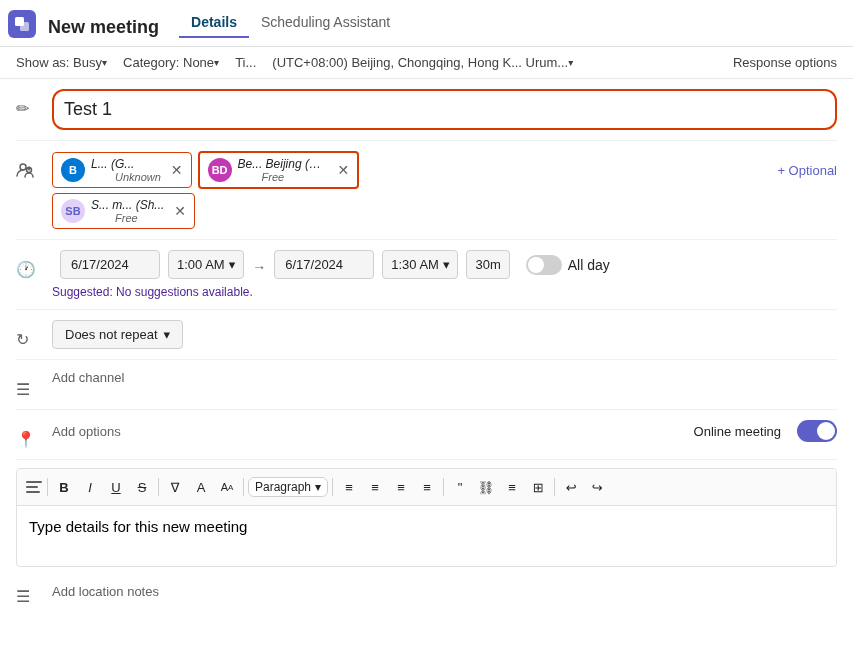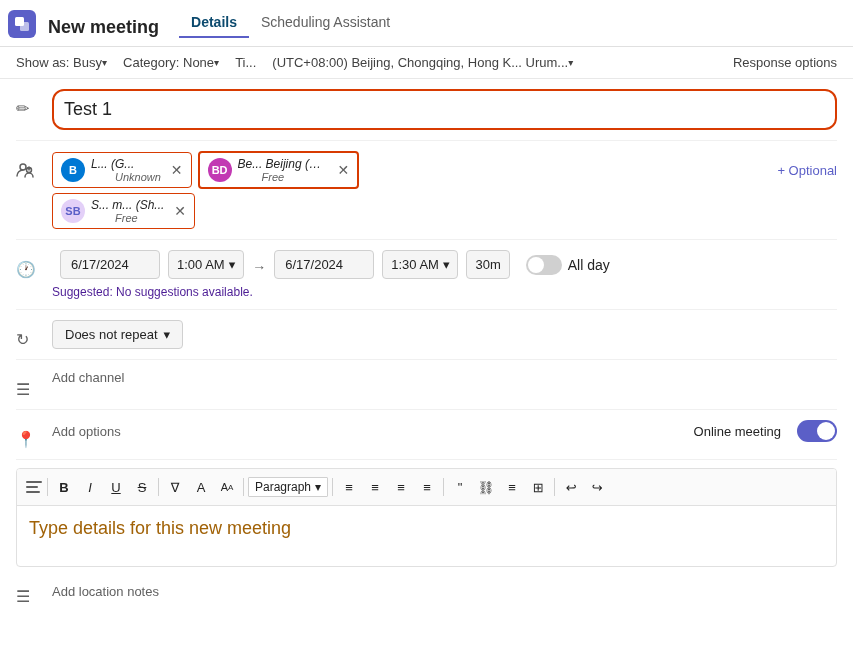--- a/index.html
+++ b/index.html
@@ -62,22 +62,22 @@
     .online-meeting-wrap { display: flex; align-items: center; gap: 16px; }
     .online-label { font-size: 13px; color: #242424; }
     .toggle-on { width: 40px; height: 22px; border-radius: 11px; background: #5b5fc7; position: relative; cursor: pointer; }
     .toggle-on-knob { width: 18px; height: 18px; border-radius: 50%; background: #fff; position: absolute; top: 2px; right: 2px; }
 
     
     .editor-section { margin: 8px 16px 0; border: 1px solid #e0e0e0; border-radius: 4px; overflow: hidden; }
     .editor-toolbar { display: flex; align-items: center; padding: 6px 8px; border-bottom: 1px solid #e0e0e0; gap: 2px; background: #fafafa; flex-wrap: wrap; }
     .editor-btn { width: 24px; height: 24px; display: flex; align-items: center; justify-content: center; font-size: 13px; color: #242424; cursor: pointer; border-radius: 3px; border: none; background: transparent; }
     .editor-sep-v { width: 1px; height: 18px; background: #d0d0d0; margin: 0 2px; }
-    .editor-style-select { border: 1px solid #d0d0d0; border-radius: 1px; padding: 2px 6px; font-size: 12px; color: #242424; background: #fff; display: flex; gap: 4px; cursor: pointer; }
-    .editor-body { padding: 12px; min-height: 60px; color: #a16207; font-size: 18px; }
+    .editor-style-select { border: 1px solid #d0d0d0; border-radius: 6px; padding: 2px 6px; font-size: 12px; color: #242424; background: #fff; display: flex; gap: 4px; cursor: pointer; }
+    .editor-body { padding: 12px; min-height: 60px; color: #000000; font-size: 15px; }
 
     
     .bottom-row { display: flex; align-items: center; padding: 10px 0; }
     .bottom-link { color: #616161; font-size: 13px; cursor: pointer; }
 
     
     .list-icon { display: flex; flex-direction: column; gap: 3px; width: 16px; }
     .list-icon span { display: block; height: 2px; background: #616161; border-radius: 1px; }
     .list-icon span:first-child { width: 16px; }
     .list-icon span:nth-child(2) { width: 12px; }

